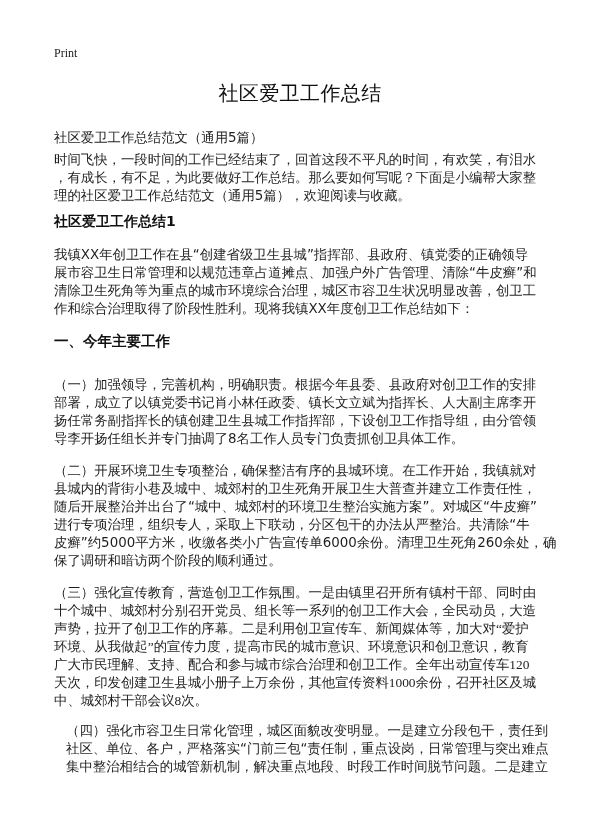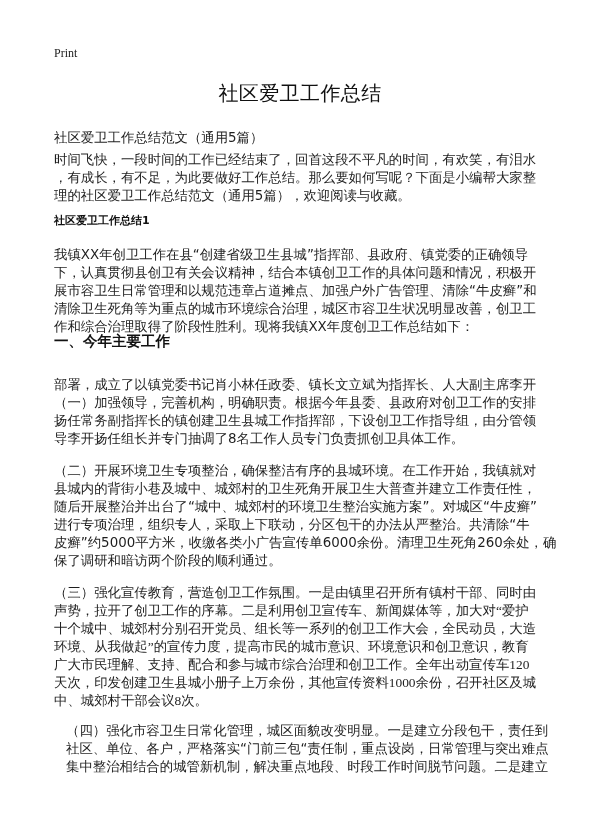--- a/index.html
+++ b/index.html
@@ -8,21 +8,21 @@
   .page { position: absolute; left: 0; top: 0; width: 600px; height: 712px; }
   .print-label { position: absolute; left: 54px; top: 46px; font-family: "Liberation Serif", "DejaVu Serif", serif;
                  font-size: 12px; color: #222; }
   .doc-title { position: absolute; left: 0; width: 600px; top: 80px; text-align: center;
                font-size: 20px; letter-spacing: 0.4px; color: #111; }
   .doc-subtitle { position: absolute; left: 54px; top: 129px; font-size: 13.4px; color: #222; white-space: nowrap; }
   .block { position: absolute; left: 54px; width: 495px; }
   .line { height: 18px; line-height: 18px; font-size: 13.4px; white-space: nowrap; color: #1e1e1e;
           display: flex; justify-content: space-between; }
   .line.last { justify-content: flex-start; }
-  .heading { position: absolute; left: 54px; font-size: 11px; font-weight: bold; color: #111; white-space: nowrap; }
+  .heading { position: absolute; left: 54px; font-size: 14px; font-weight: bold; color: #111; white-space: nowrap; }
   .heading.big { font-size: 14.5px; }
 </style>
 </head>
 <body>
 
 <div class="page">
 
   <div class="print-label">Print</div>
 
   <div class="doc-title">社区爱卫工作总结</div>
@@ -32,48 +32,47 @@
   <div class="block" style="top:151px;">
     <div class="line">时间飞快，一段时间的工作已经结束了，回首这段不平凡的时间，有欢笑，有泪水</div>
     <div class="line">，有成长，有不足，为此要做好工作总结。那么要如何写呢？下面是小编帮大家整</div>
     <div class="line last">理的社区爱卫工作总结范文（通用5篇），欢迎阅读与收藏。</div>
   </div>
 
   <div class="heading" style="top:213px;">社区爱卫工作总结1</div>
 
   <div class="block" style="top:246px;">
     <div class="line">我镇XX年创卫工作在县“创建省级卫生县城”指挥部、县政府、镇党委的正确领导</div>
-    <div class="line">下，认真贯彻县创卫有关会议精神，结合本镇创卫工作的具体问题和情况，积极开</div>
     <div class="line">展市容卫生日常管理和以规范违章占道摊点、加强户外广告管理、清除“牛皮癣”和</div>
     <div class="line">清除卫生死角等为重点的城市环境综合治理，城区市容卫生状况明显改善，创卫工</div>
     <div class="line last">作和综合治理取得了阶段性胜利。现将我镇XX年度创卫工作总结如下：</div>
   </div>
 
   <div class="heading big" style="top:332px;">一、今年主要工作</div>
 
   <div class="block" style="top:376px;">
+    <div class="line">（一）加强领导，完善机构，明确职责。根据今年县委、县政府对创卫工作的安排</div>
     <div class="line">部署，成立了以镇党委书记肖小林任政委、镇长文立斌为指挥长、人大副主席李开</div>
-    <div class="line">（一）加强领导，完善机构，明确职责。根据今年县委、县政府对创卫工作的安排</div>
     <div class="line">扬任常务副指挥长的镇创建卫生县城工作指挥部，下设创卫工作指导组，由分管领</div>
     <div class="line last">导李开扬任组长并专门抽调了8名工作人员专门负责抓创卫具体工作。</div>
   </div>
 
   <div class="block" style="top:462px;">
     <div class="line">（二）开展环境卫生专项整治，确保整洁有序的县城环境。在工作开始，我镇就对</div>
     <div class="line">县城内的背街小巷及城中、城郊村的卫生死角开展卫生大普查并建立工作责任性，</div>
     <div class="line">随后开展整治并出台了“城中、城郊村的环境卫生整治实施方案”。对城区“牛皮癣”</div>
     <div class="line">进行专项治理，组织专人，采取上下联动，分区包干的办法从严整治。共清除“牛</div>
     <div class="line">皮癣”约5000平方米，收缴各类小广告宣传单6000余份。清理卫生死角260余处，确</div>
     <div class="line last">保了调研和暗访两个阶段的顺利通过。</div>
   </div>
 
   <div class="block" style="top:584px;font-family:Liberation Serif, serif;">
     <div class="line">（三）强化宣传教育，营造创卫工作氛围。一是由镇里召开所有镇村干部、同时由</div>
+    <div class="line">十个城中、城郊村分别召开党员、组长等一系列的创卫工作大会，全民动员，大造</div>
     <div class="line">声势，拉开了创卫工作的序幕。二是利用创卫宣传车、新闻媒体等，加大对“爱护</div>
-    <div class="line">十个城中、城郊村分别召开党员、组长等一系列的创卫工作大会，全民动员，大造</div>
     <div class="line">环境、从我做起”的宣传力度，提高市民的城市意识、环境意识和创卫意识，教育</div>
     <div class="line">广大市民理解、支持、配合和参与城市综合治理和创卫工作。全年出动宣传车120</div>
     <div class="line">天次，印发创建卫生县城小册子上万余份，其他宣传资料1000余份，召开社区及城</div>
     <div class="line last">中、城郊村干部会议8次。</div>
   </div>
 
   <div class="block" style="top:722px;margin-left:12px;">
     <div class="line">（四）强化市容卫生日常化管理，城区面貌改变明显。一是建立分段包干，责任到</div>
     <div class="line">社区、单位、各户，严格落实“门前三包“责任制，重点设岗，日常管理与突出难点</div>
     <div class="line">集中整治相结合的城管新机制，解决重点地段、时段工作时间脱节问题。二是建立</div>

